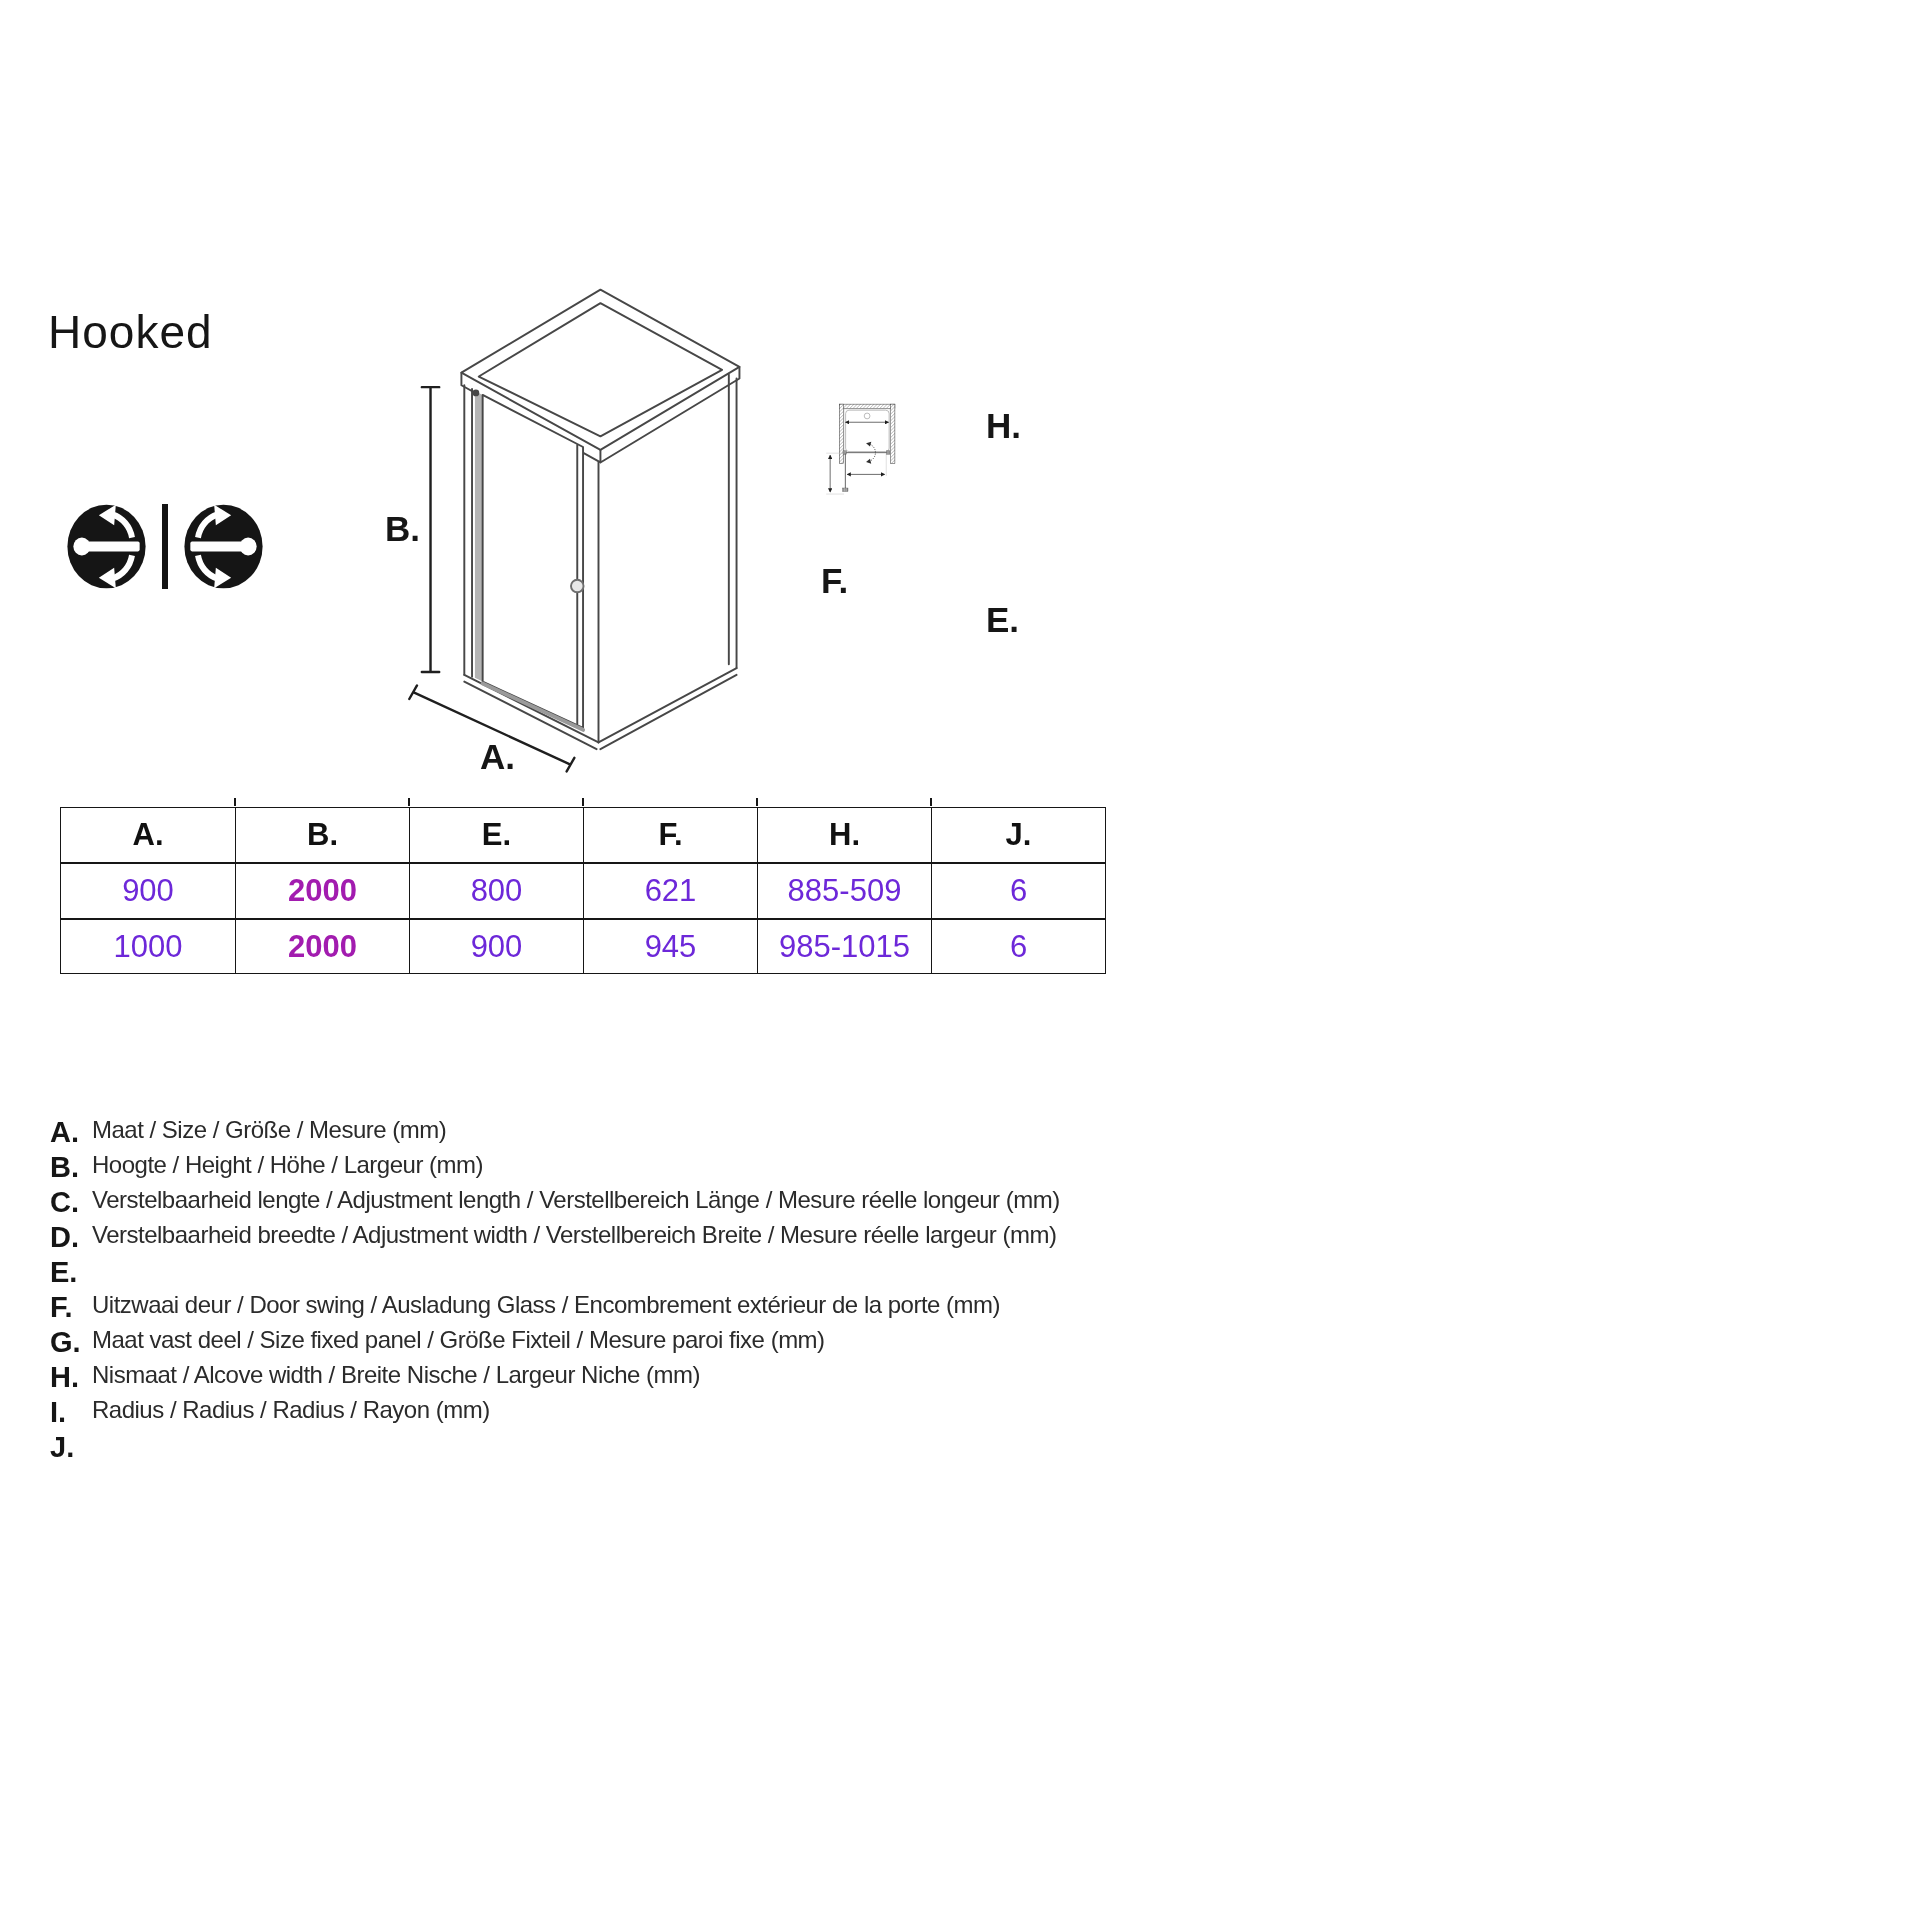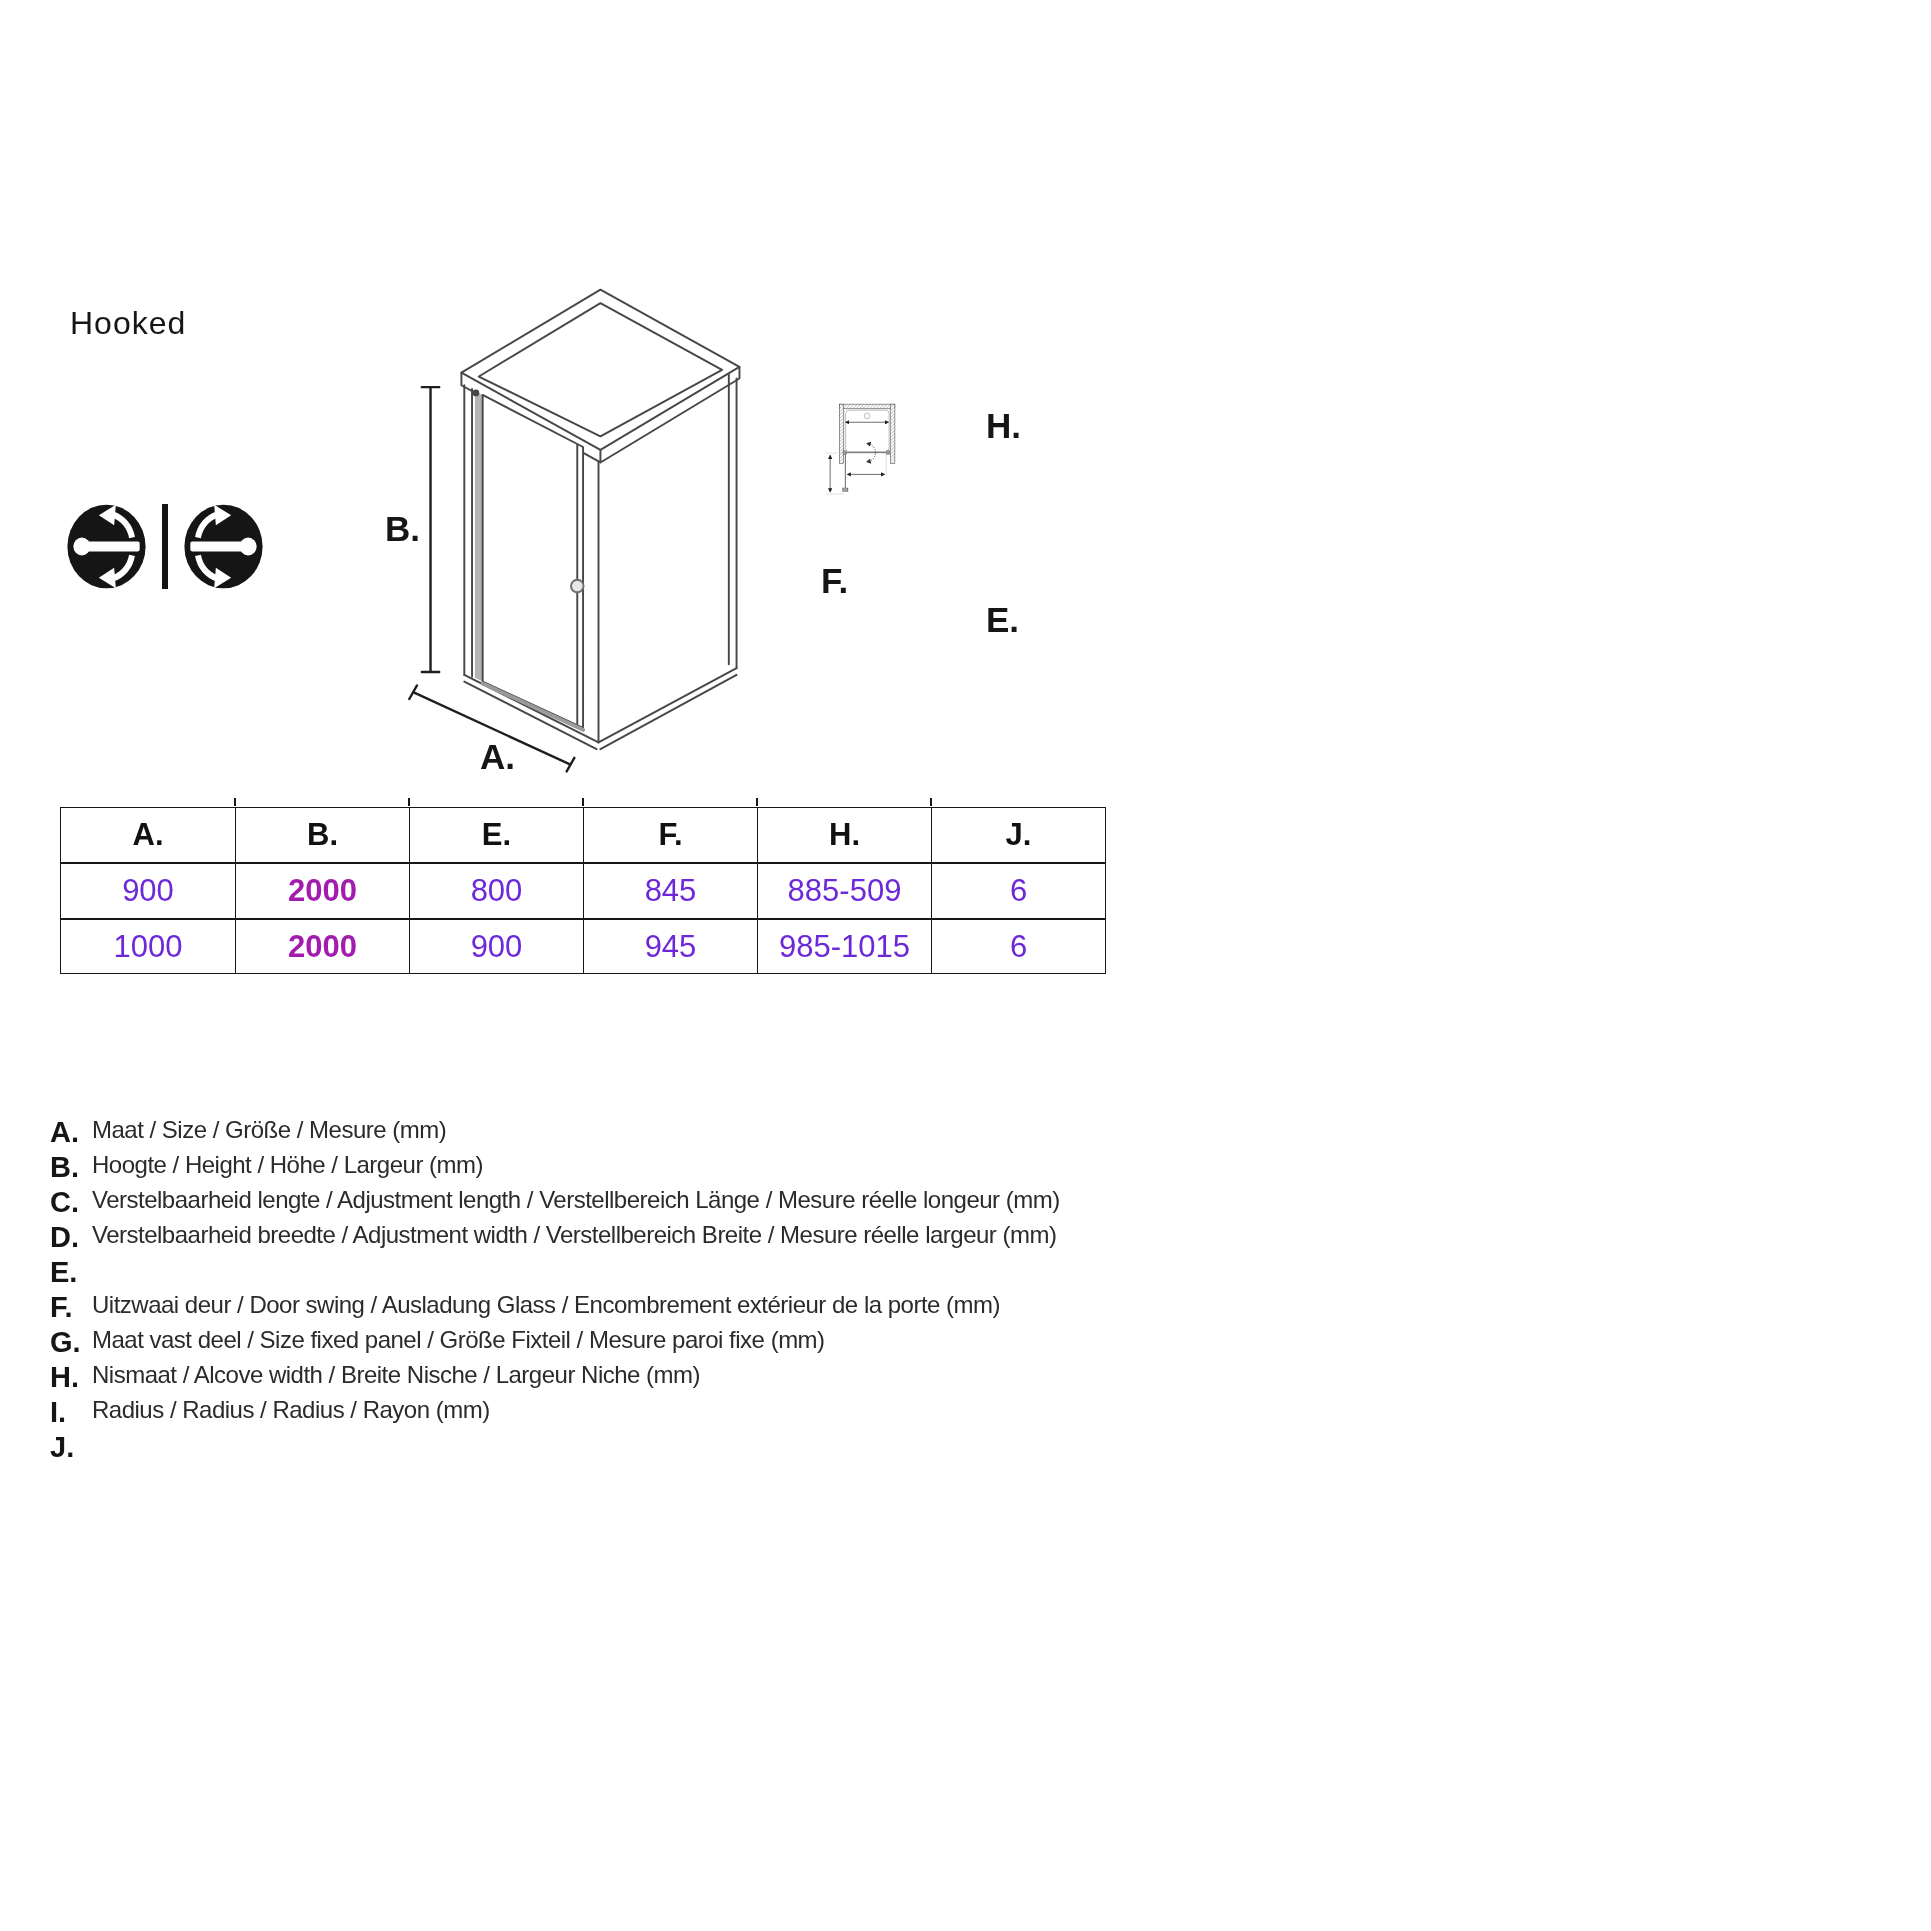--- a/index.html
+++ b/index.html
@@ -1,22 +1,22 @@
 <!DOCTYPE html>
 <html><head>
 <meta charset="utf-8">
 <style>
   html,body { margin:0; padding:0; background:#ffffff; }
   .page {
     position:relative; width:1931px; height:1931px; background:#ffffff;
     font-family:"Liberation Sans", sans-serif; overflow:hidden; color:#161616;
   }
   .title {
-    position:absolute; left:70px; top:305px;
-    font-size:32px; letter-spacing:1px; color:#161616;
+    position:absolute; left:48px; top:305px;
+    font-size:46px; letter-spacing:1px; color:#161616;
   }
   .dim-label {
     position:absolute; font-weight:bold; font-size:35px; color:#161616;
   }
   
   .swing-icons { position:absolute; left:64px; top:502px; display:flex; align-items:center; }
   .icon-divider { width:6.8px; height:85px; background:#141414; margin:0 12.6px; }
   
   .iso-svg  { position:absolute; left:357px; top:280px; }
   .plan-svg { position:absolute; left:816px; top:319px; }
@@ -155,21 +155,21 @@
       <div class="t-cell">B.</div>
       <div class="t-cell">E.</div>
       <div class="t-cell">F.</div>
       <div class="t-cell">H.</div>
       <div class="t-cell">J.</div>
     </div>
     <div class="t-row r1">
       <div class="t-cell">900</div>
       <div class="t-cell bold-col">2000</div>
       <div class="t-cell">800</div>
-      <div class="t-cell">845</div>
+      <div class="t-cell">621</div>
       <div class="t-cell">885-509</div>
       <div class="t-cell">6</div>
     </div>
     <div class="t-row r2">
       <div class="t-cell">1000</div>
       <div class="t-cell bold-col">2000</div>
       <div class="t-cell">900</div>
       <div class="t-cell">945</div>
       <div class="t-cell">985-1015</div>
       <div class="t-cell">6</div>

